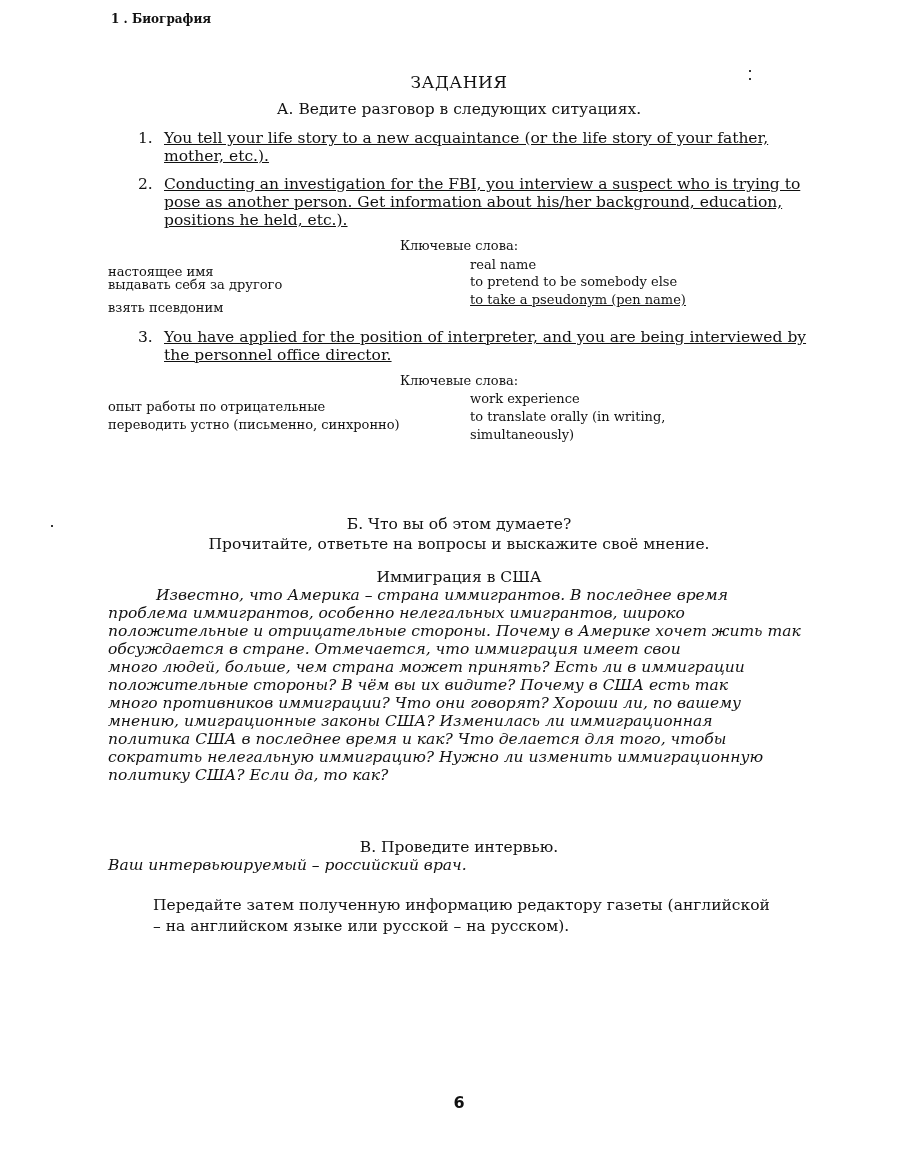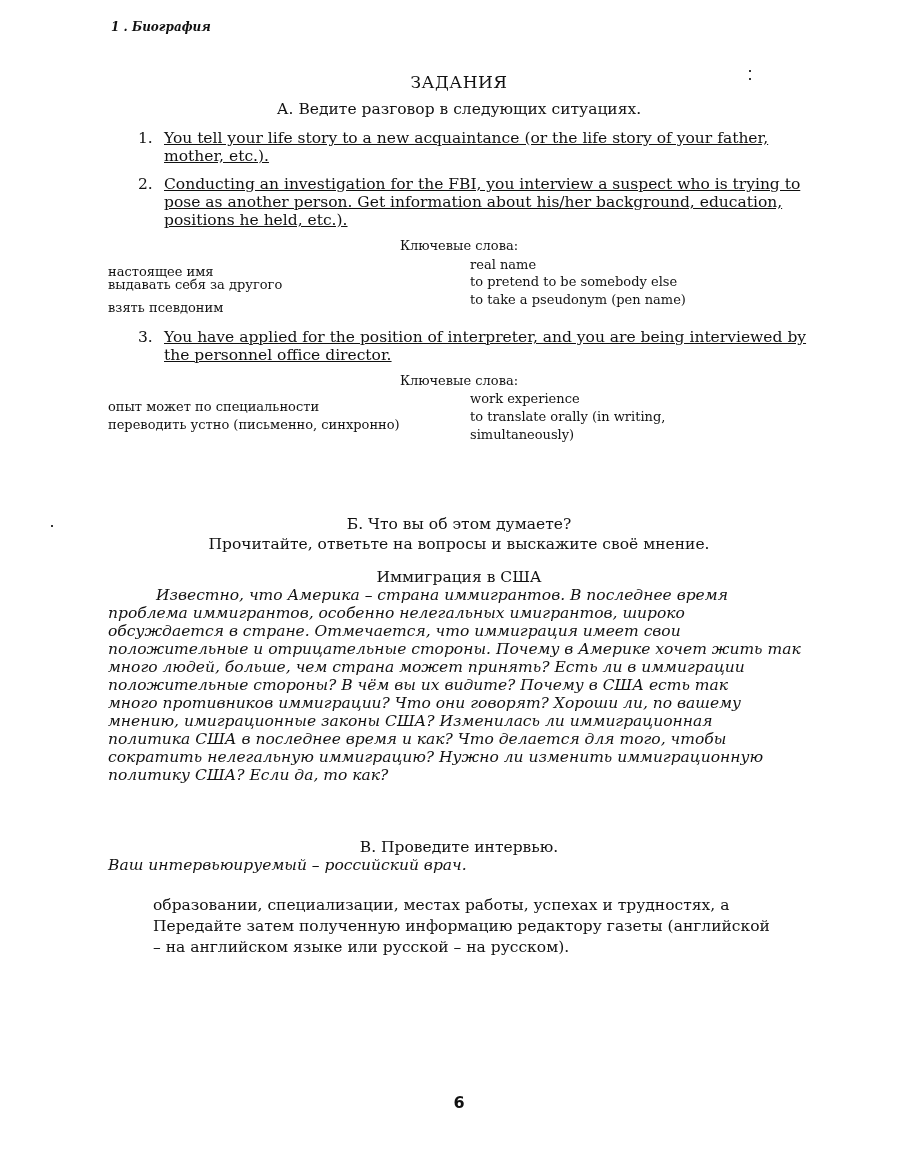--- a/index.html
+++ b/index.html
@@ -2,21 +2,21 @@
 <html><head>
 <meta charset="utf-8">
 <style>
   html, body { margin: 0; padding: 0; background: #ffffff; }
   body {
     width: 918px; height: 1163px; position: relative; overflow: hidden;
     font-family: "DejaVu Serif", "Liberation Serif", serif;
     color: #111;
   }
   .abs { position: absolute; }
-  .header { left: 111px; top: 20px; font-size: 12px; font-weight: bold; font-style: italic; }
+  .header { left: 111px; top: 12px; font-size: 12px; font-weight: bold; }
   .center { left: 0; width: 918px; text-align: center; }
   .h-title { top: 72px; font-size: 17px; letter-spacing: 0.5px; }
   .h-sub { font-size: 15.5px; }
   .item { left: 138px; width: 680px; font-size: 15.5px; line-height: 18px; }
   .item .num { position: absolute; left: 0; top: 0; }
   .item .txt { margin-left: 26px; display: block; text-decoration: underline; }
   .kw-title { font-size: 13px; }
   .kw-row { font-size: 13px; line-height: 18px; }
   .kw-ru { left: 108px; margin-top: 8px; }
   .kw-en { left: 470px; }
@@ -47,54 +47,53 @@
   <span class="num">2.</span>
   <span class="txt">Conducting an investigation for the FBI, you interview a suspect who is trying to pose as another person. Get information about his/her background, education, positions he held, etc.).</span>
 </div>
 
 <div class="abs center kw-title" style="top:238px;">Ключевые слова:</div>
 <div class="abs kw-row kw-ru" style="top:255px;">настоящее имя</div>
 <div class="abs kw-row kw-en" style="top:256px;text-align:right;">real name</div>
 <div class="abs kw-row kw-ru" style="top:268px;">выдавать себя за другого</div>
 <div class="abs kw-row kw-en" style="top:273px;">to pretend to be somebody else</div>
 <div class="abs kw-row kw-ru" style="top:291px;">взять псевдоним</div>
-<div class="abs kw-row kw-en" style="top:291px;">to take a pseudonym (pen name)</div>
+<div class="abs kw-row kw-en" style="top:291px;text-decoration:underline;">to take a pseudonym (pen name)</div>
 
 <div class="abs item" style="top:328px;">
   <span class="num">3.</span>
   <span class="txt">You have applied for the position of interpreter, and you are being interviewed by the personnel office director.</span>
 </div>
 
 <div class="abs center kw-title" style="top:373px;">Ключевые слова:</div>
-<div class="abs kw-row kw-ru" style="top:390px;">опыт может по специальности</div>
+<div class="abs kw-row kw-ru" style="top:390px;">опыт работы по отрицательные</div>
 <div class="abs kw-row kw-en" style="top:390px;">work experience</div>
 <div class="abs kw-row kw-ru" style="top:408px;">переводить устно (письменно, синхронно)</div>
 <div class="abs kw-row kw-en" style="top:408px;">to translate orally (in writing,</div>
 <div class="abs kw-row kw-en" style="top:426px;">simultaneously)</div>
 
 <div class="abs center h-sub" style="top:515px;">Б. Что вы об этом думаете?</div>
 <div class="abs center h-sub" style="top:535px;">Прочитайте, ответьте на вопросы и выскажите своё мнение.</div>
 <div class="abs center h-sub" style="top:568px;">Иммиграция в США</div>
 
 <div class="abs para" style="top:586px;">
   <p class="indent">Известно, что Америка – страна иммигрантов. В последнее время</p>
   <p>проблема иммигрантов, особенно нелегальных имигрантов, широко</p>
+  <p>положительные и отрицательные стороны. Почему в Америке хочет жить так</p>
   <p>обсуждается в стране. Отмечается, что иммиграция имеет свои</p>
-  <p>положительные и отрицательные стороны. Почему в Америке хочет жить так</p>
   <p>много людей, больше, чем страна может принять? Есть ли в иммиграции</p>
   <p>положительные стороны? В чём вы их видите? Почему в США есть так</p>
   <p>много противников иммиграции? Что они говорят? Хороши ли, по вашему</p>
   <p>мнению, имиграционные законы США? Изменилась ли иммиграционная</p>
   <p>политика США в последнее время и как? Что делается для того, чтобы</p>
   <p>сократить нелегальную иммиграцию? Нужно ли  изменить иммиграционную</p>
   <p>политику США? Если да, то как?</p>
 </div>
 
 <div class="abs center h-sub" style="top:838px;">В. Проведите интервью.</div>
 <div class="abs para" style="top:856px;">Ваш  интервьюируемый – российский врач.</div>
 
 <div class="abs para2" style="top:895px;">
-  <div>образовании, специализации, местах работы, успехах и трудностях, а</div>
   <div>Передайте затем полученную информацию редактору газеты (английской</div>
   <div>– на английском языке или русской – на русском).</div>
 </div>
 
 <div class="abs center page-num">6</div>
 
 </body></html>

